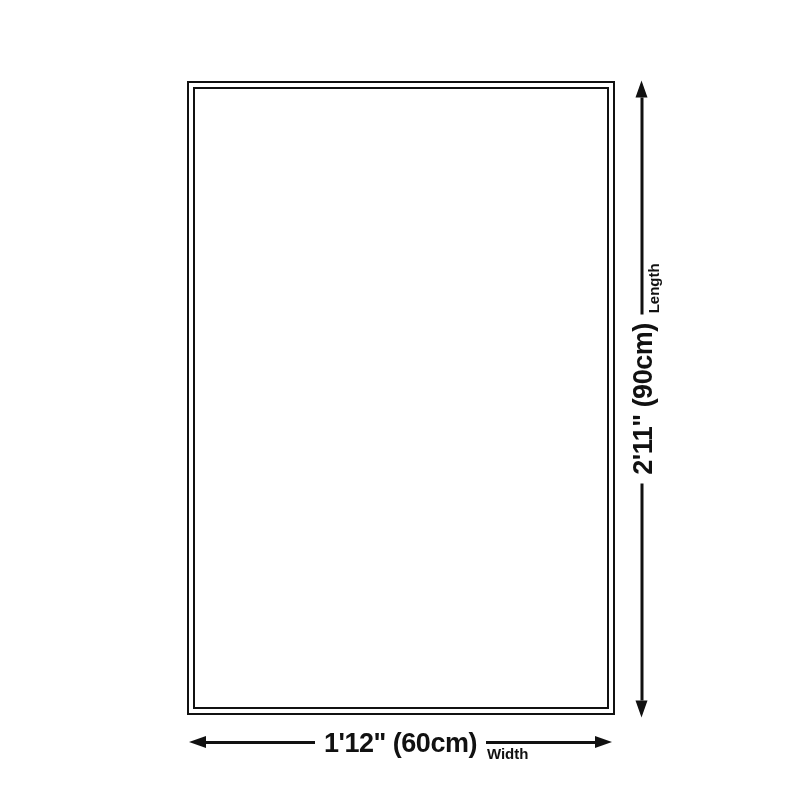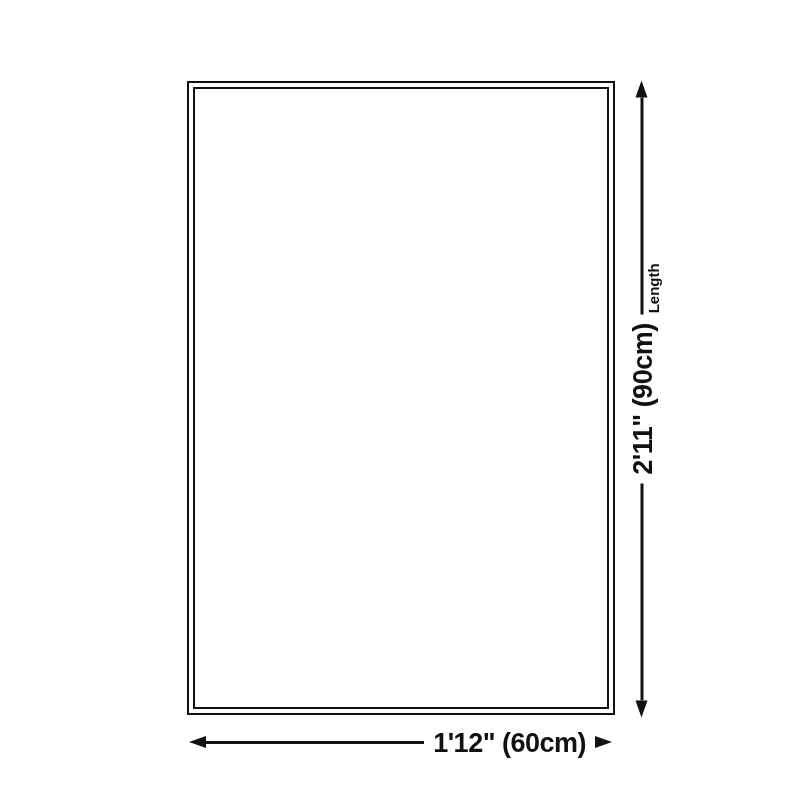--- a/index.html
+++ b/index.html
@@ -117,16 +117,20 @@
       <span class="seg-line"></span>
       <span class="dim-label">Length</span>
     </span>
     <span class="ah ah-end"></span>
   </div>
 
   <div class="dim dim-h">
     <span class="ah ah-start"></span>
     <span class="seg"></span>
     <span class="dim-value">1'12" (60cm)</span>
+    <span class="seg-labeled">
+      <span class="seg-line"></span>
+      <span class="dim-label">Width</span>
+    </span>
     <span class="ah ah-end"></span>
   </div>
 
 </div>
 
 </body></html>

